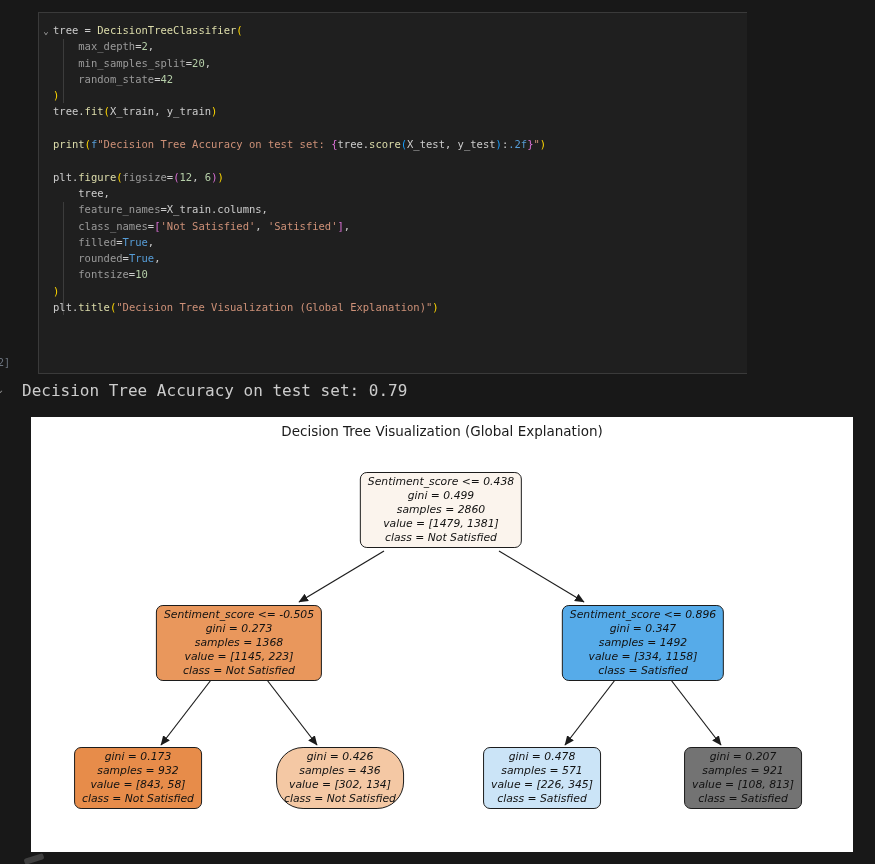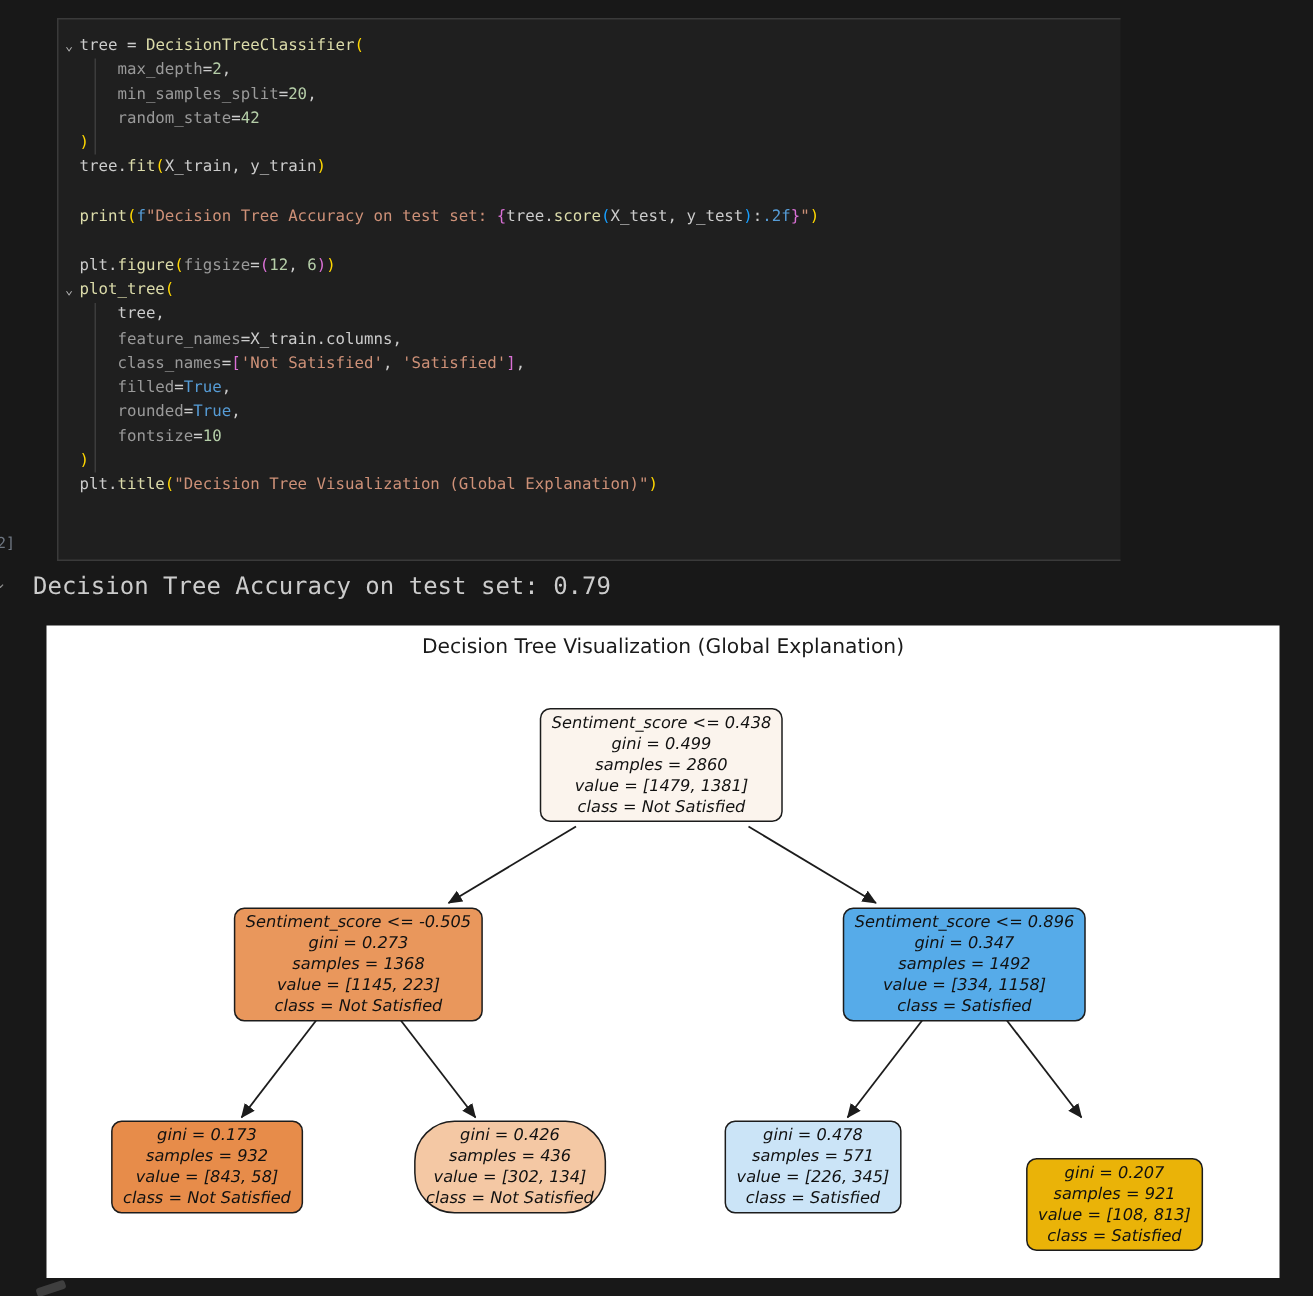--- a/index.html
+++ b/index.html
@@ -55,21 +55,20 @@
         <div class="code-line"><span class="gutter">⌄</span><span class="c-def">tree </span><span class="c-def">= </span><span class="c-fn">DecisionTreeClassifier</span><span class="c-b1">(</span></div>
         <div class="code-line"><span class="gutter"></span><span class="c-param">    max_depth</span><span class="c-def">=</span><span class="c-num">2</span><span class="c-def">,</span></div>
         <div class="code-line"><span class="gutter"></span><span class="c-param">    min_samples_split</span><span class="c-def">=</span><span class="c-num">20</span><span class="c-def">,</span></div>
         <div class="code-line"><span class="gutter"></span><span class="c-param">    random_state</span><span class="c-def">=</span><span class="c-num">42</span></div>
         <div class="code-line"><span class="gutter"></span><span class="c-b1">)</span></div>
         <div class="code-line"><span class="gutter"></span><span class="c-def">tree.</span><span class="c-fn">fit</span><span class="c-b1">(</span><span class="c-def">X_train, y_train</span><span class="c-b1">)</span></div>
         <div class="code-line"><span class="gutter"></span></div>
         <div class="code-line"><span class="gutter"></span><span class="c-fn">print</span><span class="c-b1">(</span><span class="c-kw">f</span><span class="c-str">"Decision Tree Accuracy on test set: </span><span class="c-b2">{</span><span class="c-def">tree.</span><span class="c-fn">score</span><span class="c-b3">(</span><span class="c-def">X_test, y_test</span><span class="c-b3">)</span><span class="c-def">:</span><span class="c-kw">.2f</span><span class="c-b2">}</span><span class="c-str">"</span><span class="c-b1">)</span></div>
         <div class="code-line"><span class="gutter"></span></div>
         <div class="code-line"><span class="gutter"></span><span class="c-def">plt.</span><span class="c-fn">figure</span><span class="c-b1">(</span><span class="c-param">figsize</span><span class="c-def">=</span><span class="c-b2">(</span><span class="c-num">12</span><span class="c-def">, </span><span class="c-num">6</span><span class="c-b2">)</span><span class="c-b1">)</span></div>
-        <div class="code-line"><span class="gutter">⌄</span><span class="c-fn">plot_tree</span><span class="c-b1">(</span></div>
         <div class="code-line"><span class="gutter"></span><span class="c-def">    tree,</span></div>
         <div class="code-line"><span class="gutter"></span><span class="c-param">    feature_names</span><span class="c-def">=</span><span class="c-def">X_train.columns,</span></div>
         <div class="code-line"><span class="gutter"></span><span class="c-param">    class_names</span><span class="c-def">=</span><span class="c-b2">[</span><span class="c-str">'Not Satisfied'</span><span class="c-def">, </span><span class="c-str">'Satisfied'</span><span class="c-b2">]</span><span class="c-def">,</span></div>
         <div class="code-line"><span class="gutter"></span><span class="c-param">    filled</span><span class="c-def">=</span><span class="c-kw">True</span><span class="c-def">,</span></div>
         <div class="code-line"><span class="gutter"></span><span class="c-param">    rounded</span><span class="c-def">=</span><span class="c-kw">True</span><span class="c-def">,</span></div>
         <div class="code-line"><span class="gutter"></span><span class="c-param">    fontsize</span><span class="c-def">=</span><span class="c-num">10</span></div>
         <div class="code-line"><span class="gutter"></span><span class="c-b1">)</span></div>
         <div class="code-line"><span class="gutter"></span><span class="c-def">plt.</span><span class="c-fn">title</span><span class="c-b1">(</span><span class="c-str">"Decision Tree Visualization (Global Explanation)"</span><span class="c-b1">)</span></div>
       </div>
   </div>
@@ -128,21 +127,21 @@
           <div>samples = 436</div>
           <div>value = [302, 134]</div>
           <div>class = Not Satisfied</div>
         </div>
         <div class="tree-node" style="left: 511px; top: 330px; background: rgb(203, 228, 247);">
           <div>gini = 0.478</div>
           <div>samples = 571</div>
           <div>value = [226, 345]</div>
           <div>class = Satisfied</div>
         </div>
-        <div class="tree-node" style="left: 712px; top: 330px; background: #eab308; margin-top: 25px;">
+        <div class="tree-node" style="left: 712px; top: 330px; background: #737373;">
           <div>gini = 0.207</div>
           <div>samples = 921</div>
           <div>value = [108, 813]</div>
           <div>class = Satisfied</div>
         </div>
       </div>
   </div>
 
   <div class="bottom-mark"></div>
 </div>

